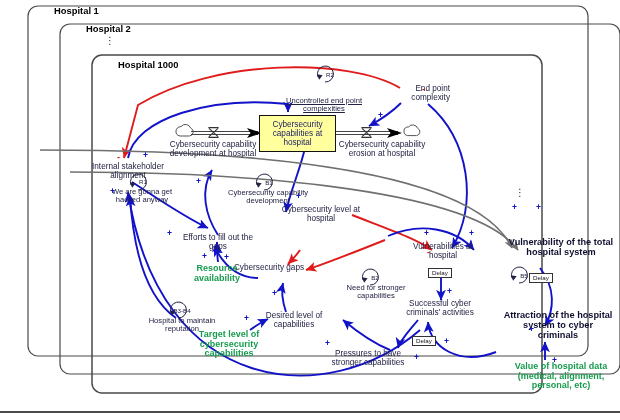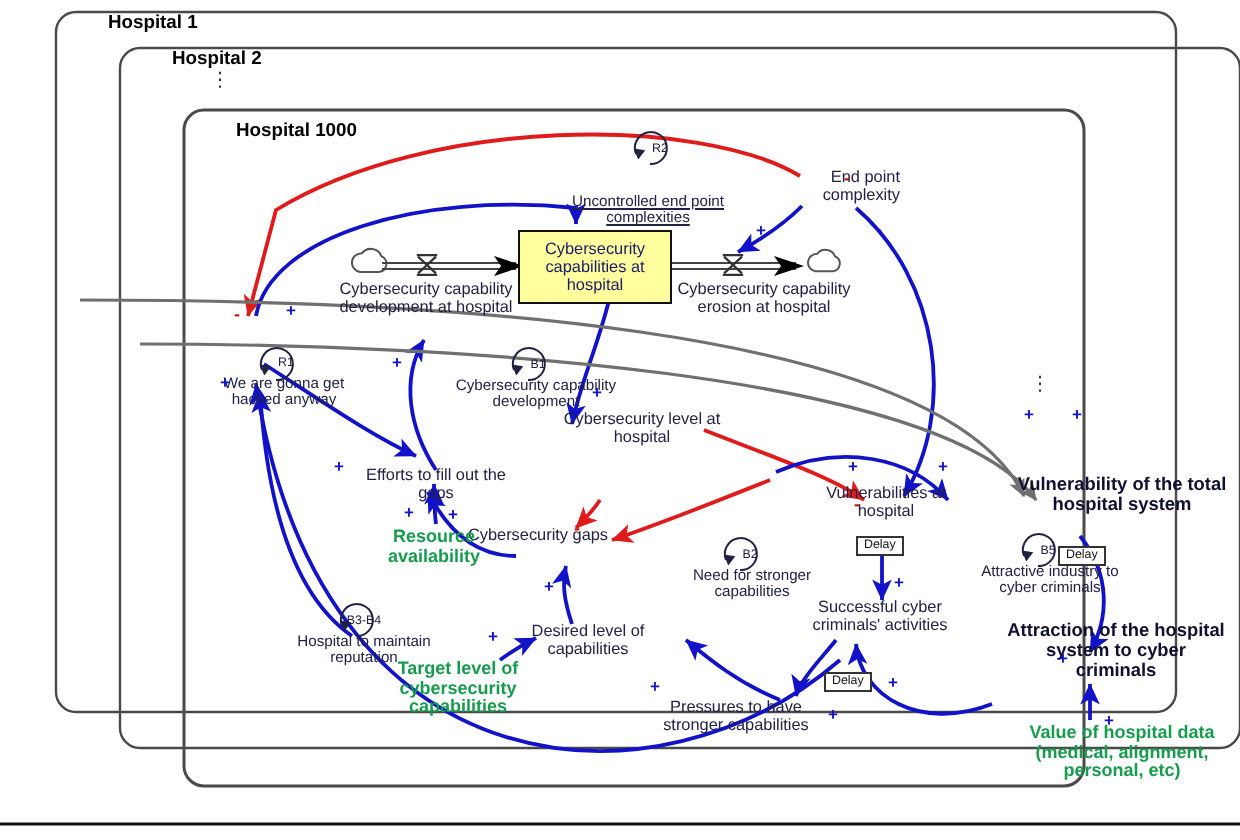--- a/index.html
+++ b/index.html
@@ -160,20 +160,21 @@
   <div class="lbl frame-title" style="left:86px;top:24px;text-align:right;">Hospital 2</div>
   <div class="lbl frame-title" style="left:118px;top:60px;text-align:right;">Hospital 1000</div>
   <div class="dots" style="left:104px;top:38px;width:12px;">⋮</div>
   <div class="dots" style="left:514px;top:190px;width:12px;">⋮</div>
 
   <div class="stock" style="left:259px;top:115px;width:75px;height:35px;">Cybersecurity capabilities at hospital</div>
 
   <div class="lbl var" style="left:153px;top:141px;width:120px;">Cybersecurity capability development at hospital</div>
   <div class="lbl var" style="left:330px;top:141px;width:104px;">Cybersecurity capability erosion at hospital</div>
 
+  <div class="lbl var" style="left:88px;top:163px;width:80px;">Internal stakeholder alignment</div>
   <div class="lbl var" style="left:378px;top:85px;width:72px;text-align:right;">End point complexity</div>
   <div class="lbl var" style="left:278px;top:206px;width:86px;">Cybersecurity level at hospital</div>
   <div class="lbl var" style="left:178px;top:234px;width:80px;">Efforts to fill out the gaps</div>
   <div class="lbl var" style="left:232px;top:264px;width:74px;">Cybersecurity gaps</div>
   <div class="lbl var" style="left:250px;top:312px;width:88px;">Desired level of capabilities</div>
   <div class="lbl var" style="left:320px;top:350px;width:96px;">Pressures to have stronger capabilities</div>
   <div class="lbl var" style="left:400px;top:243px;width:86px;">Vulnerabilities at hospital</div>
   <div class="lbl var" style="left:392px;top:300px;width:96px;">Successful cyber criminals' activities</div>
   <div class="lbl varbold" style="left:508px;top:238px;width:106px;">Vulnerability of the total hospital system</div>
   <div class="lbl varbold" style="left:503px;top:311px;width:110px;">Attraction of the hospital system to cyber criminals</div>
@@ -191,21 +192,20 @@
   <div class="lbl loopid" style="left:262px;top:180px;width:14px;">B1</div>
   <div class="lbl loop" style="left:226px;top:189px;width:84px;">Cybersecurity capability development</div>
 
   <div class="lbl loopid" style="left:368px;top:275px;width:14px;">B2</div>
   <div class="lbl loop" style="left:330px;top:284px;width:92px;">Need for stronger capabilities</div>
 
   <div class="lbl loopid" style="left:168px;top:308px;width:28px;">B3-B4</div>
   <div class="lbl loop" style="left:146px;top:317px;width:72px;">Hospital to maintain reputation</div>
 
   <div class="lbl loopid" style="left:517px;top:273px;width:14px;">B5</div>
-  <div class="lbl loop" style="left:486px;top:282px;width:78px;">Attractive industry to cyber criminals</div>
 
   <div class="delay" style="left:428px;top:268px;">Delay</div>
   <div class="delay" style="left:412px;top:336px;">Delay</div>
   <div class="delay" style="left:529px;top:273px;">Delay</div>
 
   <span class="plus" style="left:143px;top:150px;">+</span>
   <span class="plus" style="left:110px;top:186px;">+</span>
   <span class="plus" style="left:196px;top:176px;">+</span>
   <span class="plus" style="left:167px;top:228px;">+</span>
   <span class="plus" style="left:202px;top:251px;">+</span>

